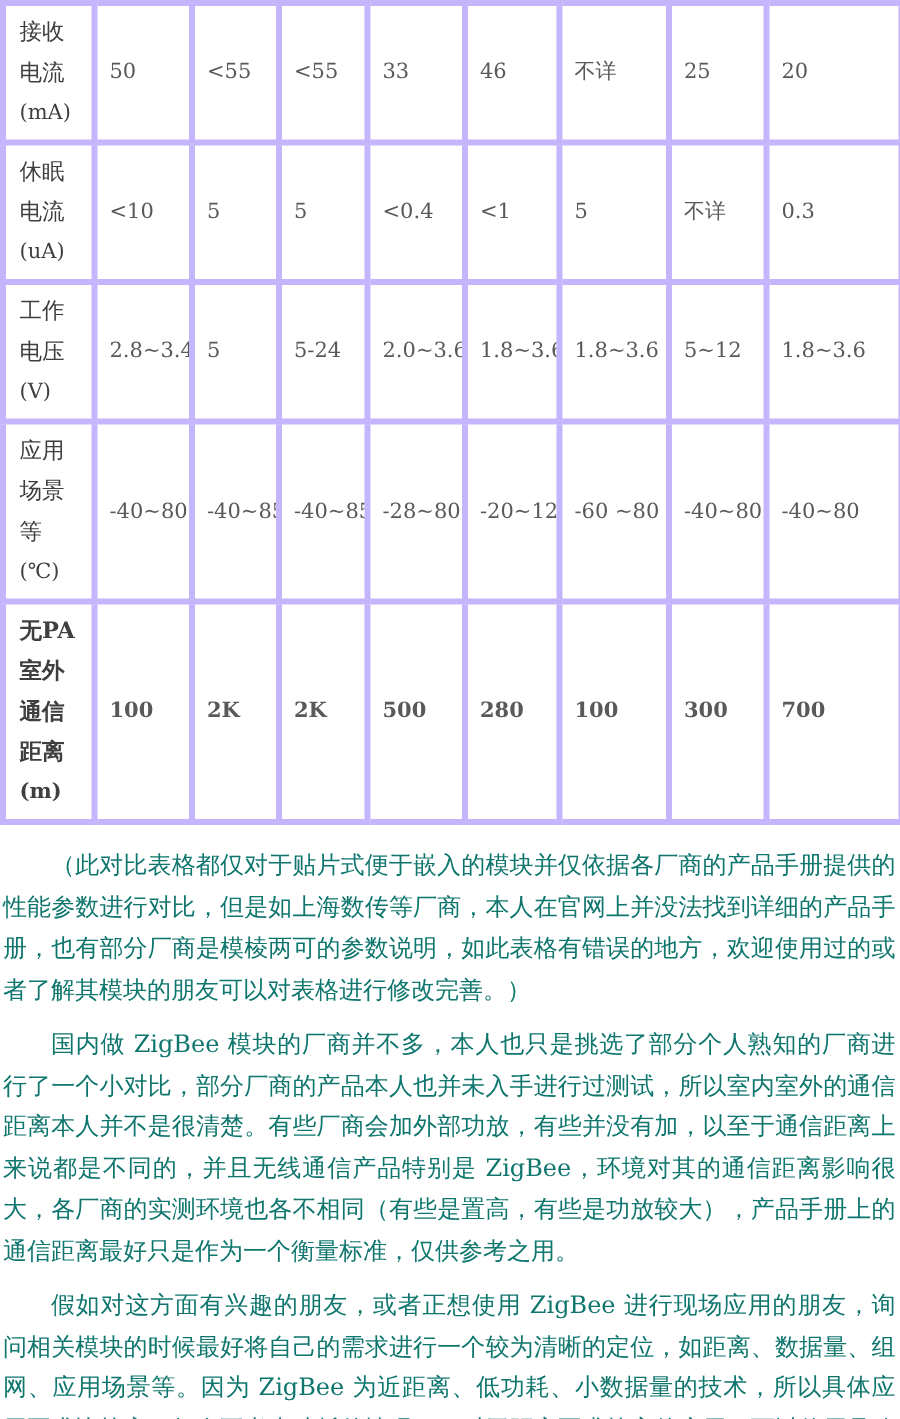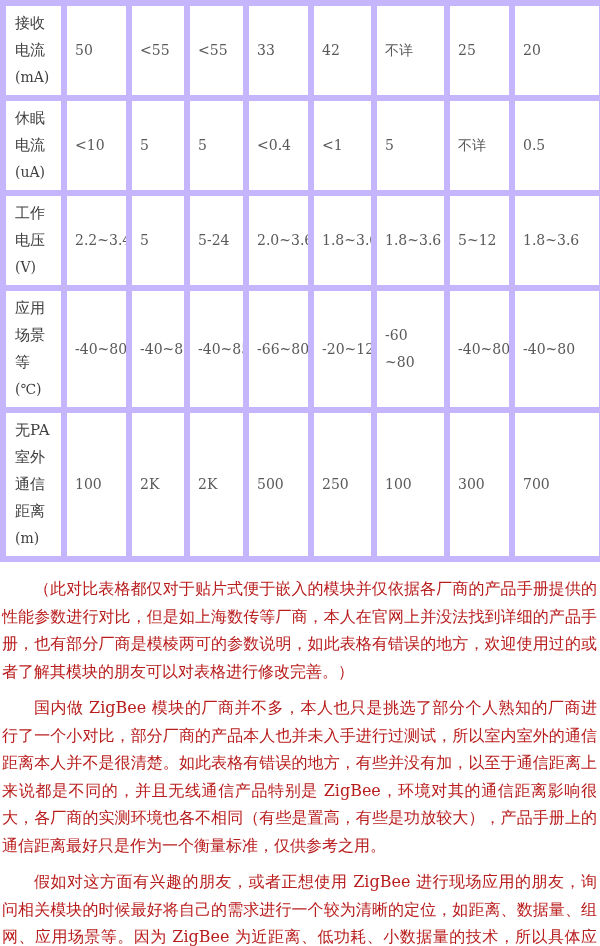--- a/index.html
+++ b/index.html
@@ -14,21 +14,21 @@
     font-family: "DejaVu Serif", "Liberation Serif", serif;
   }
   
   table.spec {
     border-collapse: collapse;
     table-layout: fixed;
     width: 599px;
     margin-left: 0;
   }
   table.spec td {
-    border: 6px solid #c4b5fd;
+    border: 4px solid #c4b5fd;
     vertical-align: middle;
     font-size: 14px;
     color: #595959;
     padding: 4px 4px 4px 8px;
     line-height: 27px;
     overflow: hidden;
     margin-left: 28px;
   }
   table.spec td.rh {
     color: #3f3f3f;
@@ -38,31 +38,31 @@
   }
   table.spec td.rh .unit {
     display: block;
     font-size: 14px;
   }
   tr.r1 { height: 80px; }
   tr.r2 { height: 82px; }
   tr.r3 { height: 79px; padding-left: 40px; }
   tr.r4 { height: 78px; }
   tr.r5 { height: 107px; }
-  tr.r6 { height: 105px; }
+  tr.r6 { height: 105px; font-weight: bold; }
   
   .article {
     padding: 0 3px 0 2px;
     margin-top: 13px;
   }
   .article p {
     margin: 9px 0;
     font-size: 16px;
     line-height: 27.5px;
-    color: #b91c1c;
+    color: #0f766e;
     text-indent: 2em;
     text-align: justify;
     letter-spacing: 0;
   }
 </style>
 </head>
 <body>
 
 <table class="spec">
   <colgroup>
@@ -79,81 +79,81 @@
   <tbody>
     <tr class="r1">
       <td class="rh">
         <span class="lbl">接收电流</span>
         <span class="unit">(mA)</span>
       </td>
       <td>50</td>
       <td>&lt;55</td>
       <td>&lt;55</td>
       <td>33</td>
-      <td>42</td>
+      <td>46</td>
       <td>不详</td>
       <td>25</td>
       <td>20</td>
     </tr>
     <tr class="r2">
       <td class="rh">
         <span class="lbl">休眠电流</span>
         <span class="unit">(uA)</span>
       </td>
       <td>&lt;10</td>
       <td>5</td>
       <td>5</td>
       <td>&lt;0.4</td>
       <td>&lt;1</td>
       <td>5</td>
       <td>不详</td>
-      <td>0.5</td>
+      <td>0.3</td>
     </tr>
     <tr class="r3">
       <td class="rh">
         <span class="lbl">工作电压</span>
         <span class="unit">(V)</span>
       </td>
-      <td>2.2~3.4</td>
+      <td>2.8~3.4</td>
       <td>5</td>
       <td>5-24</td>
       <td>2.0~3.6</td>
       <td>1.8~3.6</td>
       <td>1.8~3.6</td>
       <td>5~12</td>
       <td>1.8~3.6</td>
     </tr>
     <tr class="r4">
       <td class="rh">
         <span class="lbl">应用场景等</span>
         <span class="unit">(℃)</span>
       </td>
       <td>-40~80</td>
       <td>-40~85</td>
       <td>-40~85</td>
-      <td>-66~80</td>
+      <td>-28~80</td>
       <td>-20~120</td>
       <td>-60 ~80</td>
       <td>-40~80</td>
       <td>-40~80</td>
     </tr>
     <tr class="r6">
       <td class="rh">
         <span class="lbl">无PA室外通信距离</span>
         <span class="unit">(m)</span>
       </td>
       <td>100</td>
       <td>2K</td>
       <td>2K</td>
       <td>500</td>
-      <td>250</td>
+      <td>280</td>
       <td>100</td>
       <td>300</td>
       <td>700</td>
     </tr>
   </tbody>
 </table>
 
 <div class="article">
   <p>（此对比表格都仅对于贴片式便于嵌入的模块并仅依据各厂商的产品手册提供的性能参数进行对比，但是如上海数传等厂商，本人在官网上并没法找到详细的产品手册，也有部分厂商是模棱两可的参数说明，如此表格有错误的地方，欢迎使用过的或者了解其模块的朋友可以对表格进行修改完善。）</p>
-  <p>国内做 ZigBee 模块的厂商并不多，本人也只是挑选了部分个人熟知的厂商进行了一个小对比，部分厂商的产品本人也并未入手进行过测试，所以室内室外的通信距离本人并不是很清楚。如此表格有错误的地方，有些并没有加，以至于通信距离上来说都是不同的，并且无线通信产品特别是 ZigBee，环境对其的通信距离影响很大，各厂商的实测环境也各不相同（有些是置高，有些是功放较大），产品手册上的通信距离最好只是作为一个衡量标准，仅供参考之用。</p>
+  <p>国内做 ZigBee 模块的厂商并不多，本人也只是挑选了部分个人熟知的厂商进行了一个小对比，部分厂商的产品本人也并未入手进行过测试，所以室内室外的通信距离本人并不是很清楚。有些厂商会加外部功放，有些并没有加，以至于通信距离上来说都是不同的，并且无线通信产品特别是 ZigBee，环境对其的通信距离影响很大，各厂商的实测环境也各不相同（有些是置高，有些是功放较大），产品手册上的通信距离最好只是作为一个衡量标准，仅供参考之用。</p>
   <p>假如对这方面有兴趣的朋友，或者正想使用 ZigBee 进行现场应用的朋友，询问相关模块的时候最好将自己的需求进行一个较为清晰的定位，如距离、数据量、组网、应用场景等。因为 ZigBee 为近距离、低功耗、小数据量的技术，所以具体应用要求比较高，如在不考虑功耗的情况下，对于距离要求较高的应用，可以使用号称点对点能够传 10Km~20Km 远的</p>
 </div>
 
 </body></html>

